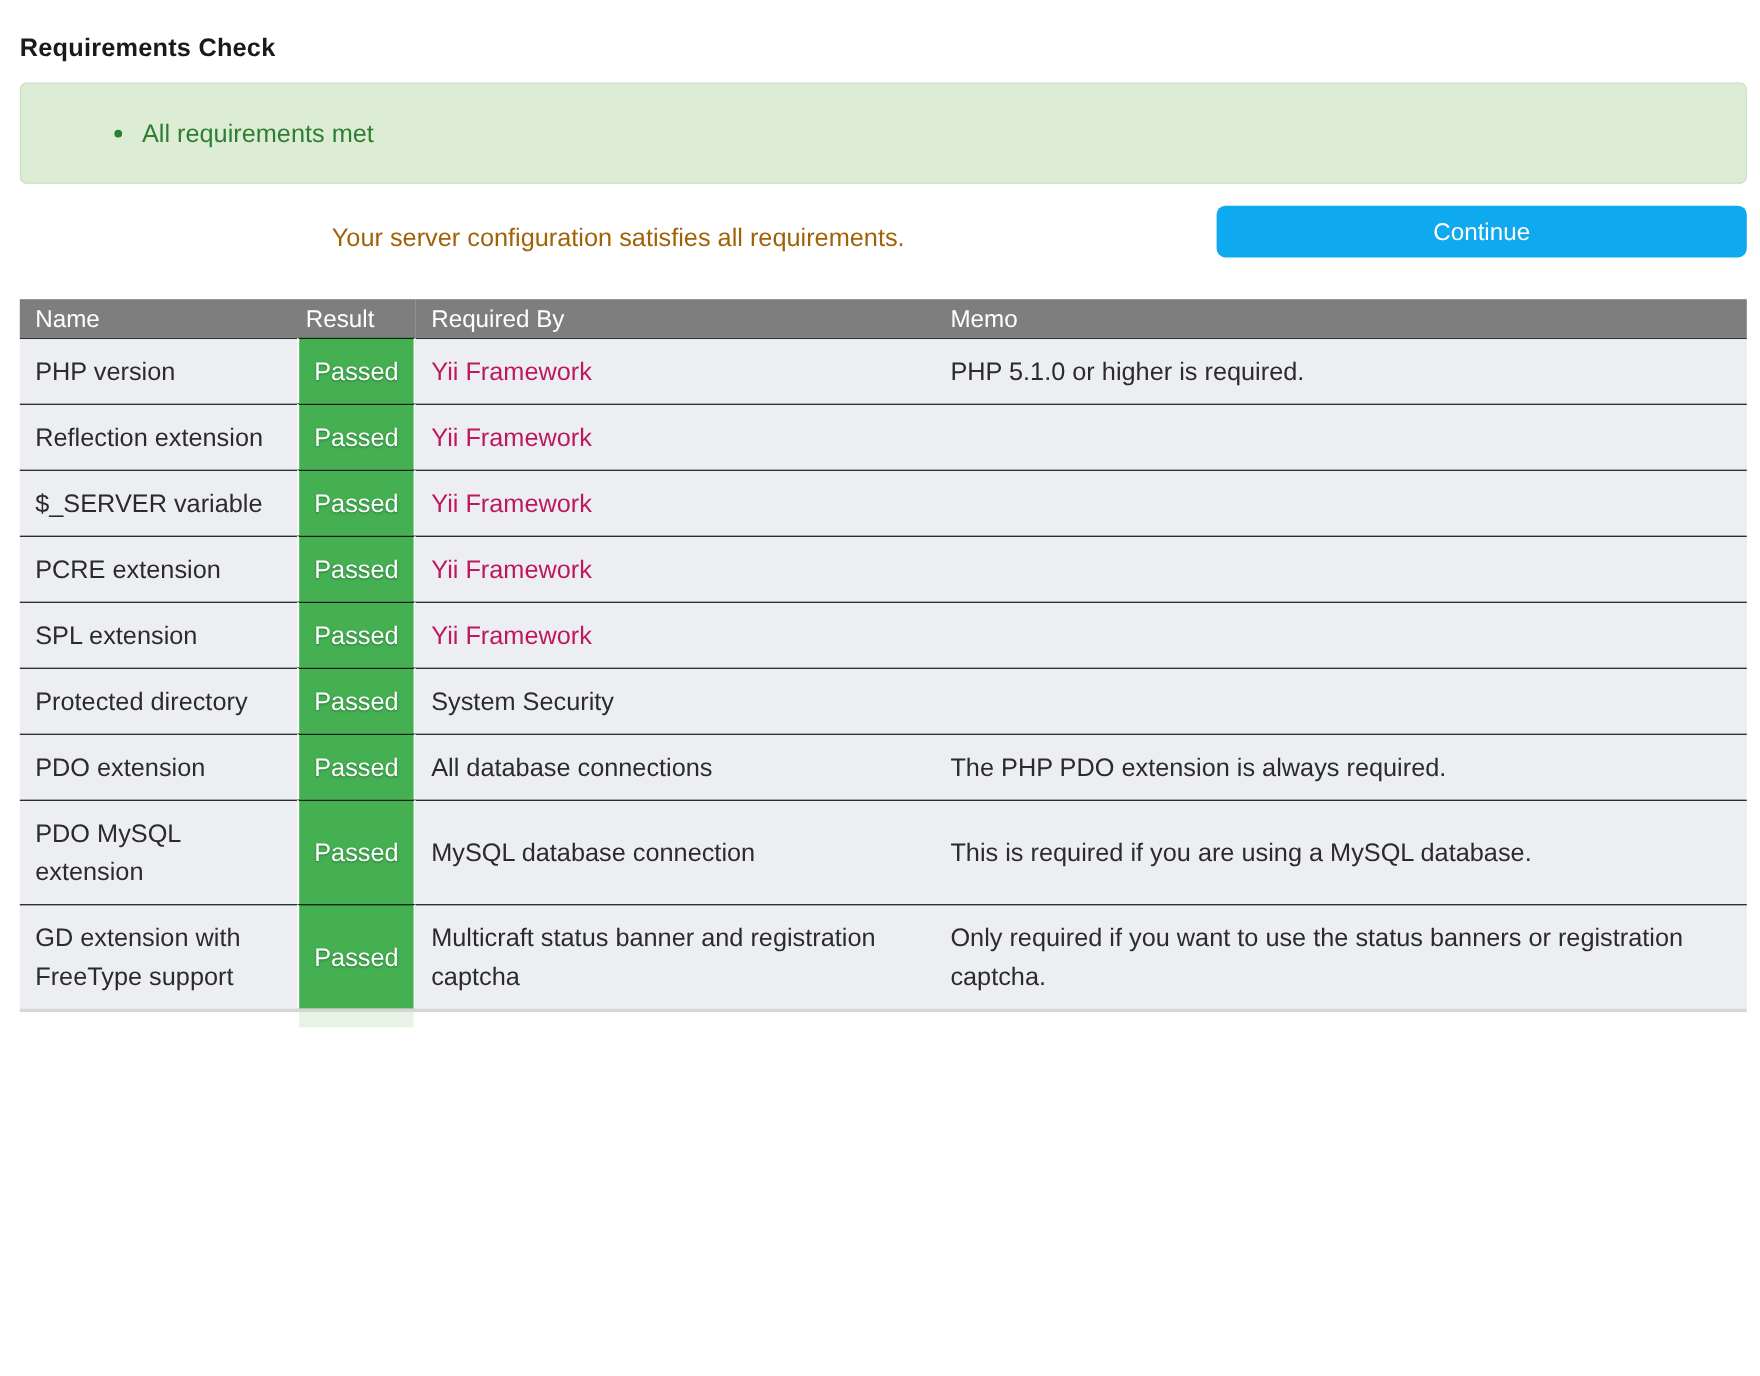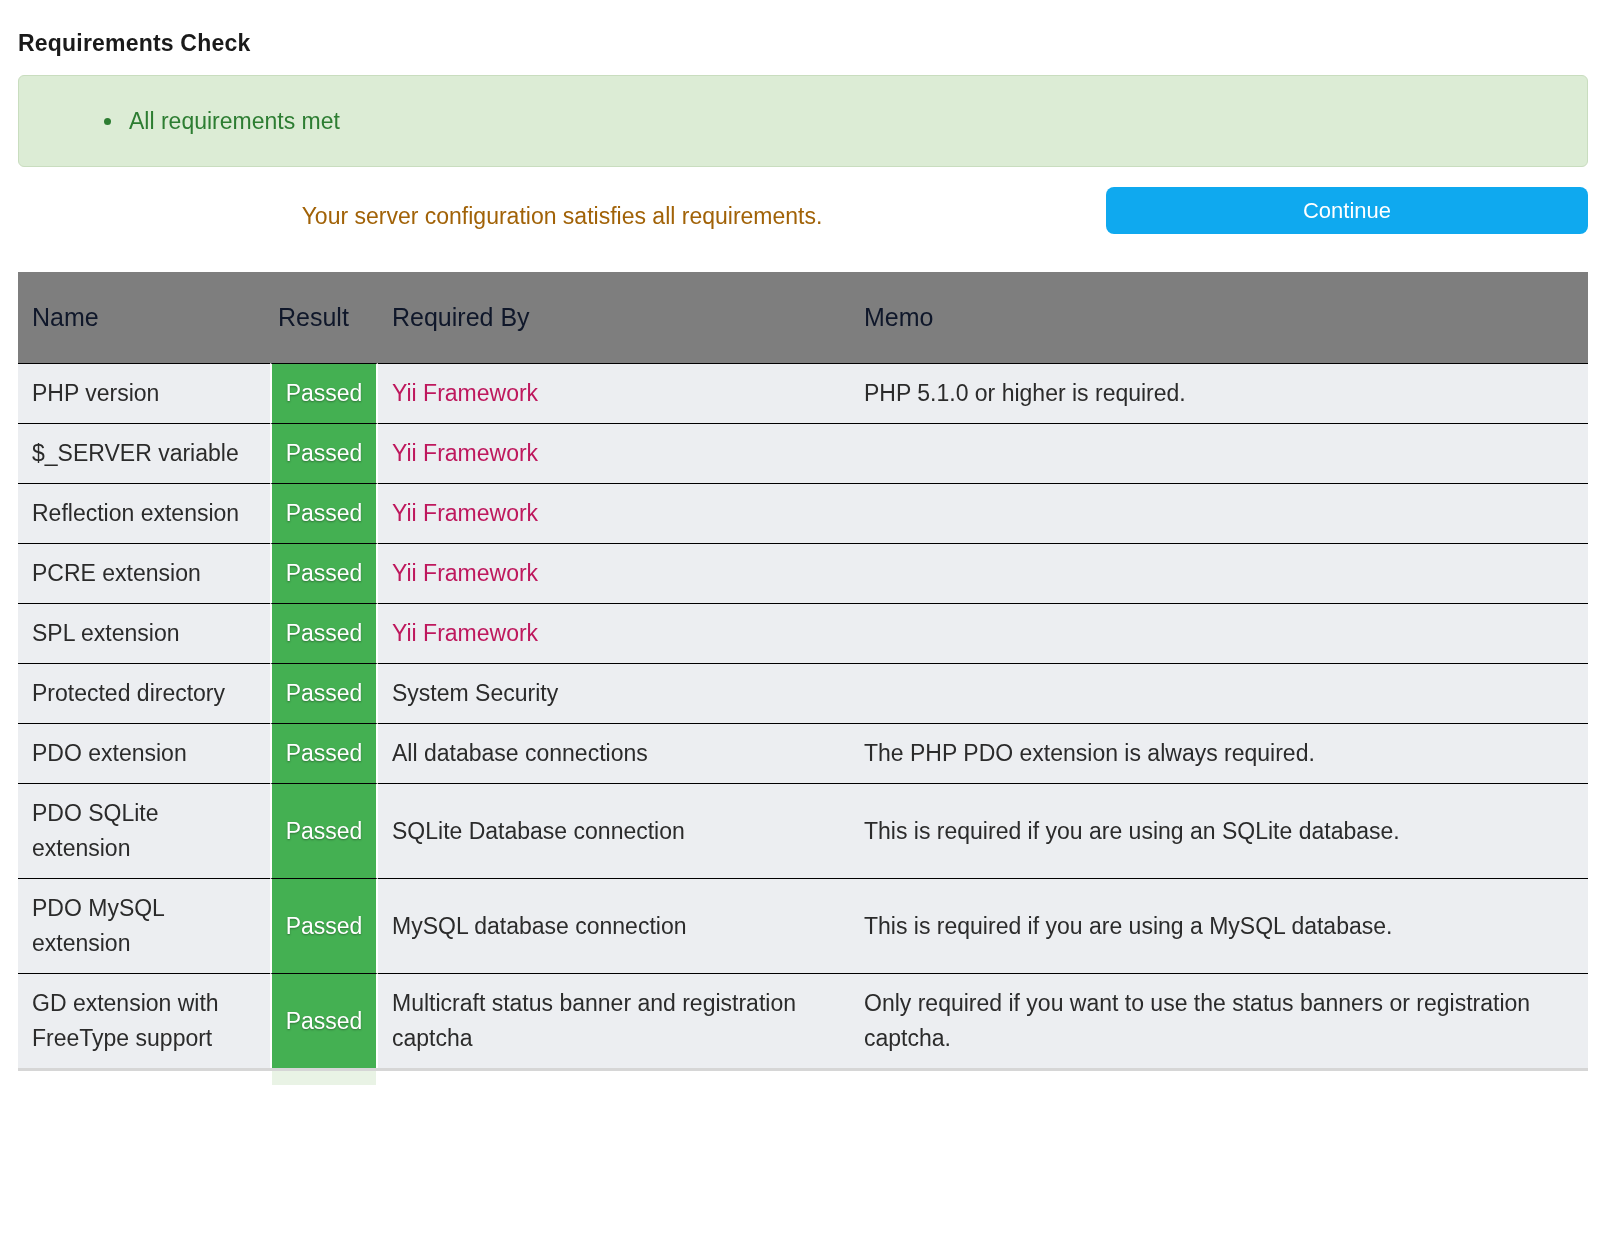--- a/index.html
+++ b/index.html
@@ -78,26 +78,26 @@
     border-collapse: separate;
     border-spacing: 0;
     table-layout: fixed;
   }
   .req-table col.c1 { width: 252px; }
   .req-table col.c2 { width: 108px; }
   .req-table col.c3 { width: 472px; }
 
   .req-table th {
     background: #7e7e7e;
-    color: #0f172a;
+    color: #ffffff;
     font-weight: 400;
-    font-size: 25px;
+    font-size: 22px;
     line-height: 35px;
     text-align: left;
-    padding: 28px 14px;
+    padding: 0 14px;
     vertical-align: middle;
   }
   .req-table th.h-result { padding-left: 6px; border-left: 2px solid transparent; border-right: 2px solid transparent; }
 
   .req-table td {
     background: #eceef1;
     border-top: 1px solid #000000;
     font-size: 23px;
     line-height: 35px;
     padding: 12px 14px;
@@ -169,28 +169,28 @@
     </thead>
     <tbody id="req-tbody">
   <tr>
     <td class="c-name">PHP version</td>
     <td class="c-result">Passed</td>
     <td class="c-reqby"><a class="link" href="#">Yii Framework</a></td>
     <td class="c-memo">PHP 5.1.0 or higher is required.</td>
   </tr>
 
   <tr>
+    <td class="c-name">Reflection extension</td>
+    <td class="c-result">Passed</td>
+    <td class="c-reqby"><a class="link" href="#">Yii Framework</a></td>
+    <td class="c-memo"></td>
+  </tr>
+
+  <tr>
     <td class="c-name">$_SERVER variable</td>
-    <td class="c-result">Passed</td>
-    <td class="c-reqby"><a class="link" href="#">Yii Framework</a></td>
-    <td class="c-memo"></td>
-  </tr>
-
-  <tr>
-    <td class="c-name">Reflection extension</td>
     <td class="c-result">Passed</td>
     <td class="c-reqby"><a class="link" href="#">Yii Framework</a></td>
     <td class="c-memo"></td>
   </tr>
 
   <tr>
     <td class="c-name">PCRE extension</td>
     <td class="c-result">Passed</td>
     <td class="c-reqby"><a class="link" href="#">Yii Framework</a></td>
     <td class="c-memo"></td>
@@ -210,26 +210,20 @@
     <td class="c-memo"></td>
   </tr>
 
   <tr>
     <td class="c-name">PDO extension</td>
     <td class="c-result">Passed</td>
     <td class="c-reqby">All database connections</td>
     <td class="c-memo">The PHP PDO extension is always required.</td>
   </tr>
 
-  <tr>
-    <td class="c-name">PDO SQLite extension</td>
-    <td class="c-result">Passed</td>
-    <td class="c-reqby">SQLite Database connection</td>
-    <td class="c-memo">This is required if you are using an SQLite database.</td>
-  </tr>
 
   <tr>
     <td class="c-name">PDO MySQL extension</td>
     <td class="c-result">Passed</td>
     <td class="c-reqby">MySQL database connection</td>
     <td class="c-memo">This is required if you are using a MySQL database.</td>
   </tr>
 
   <tr>
     <td class="c-name">GD extension with FreeType support</td>

